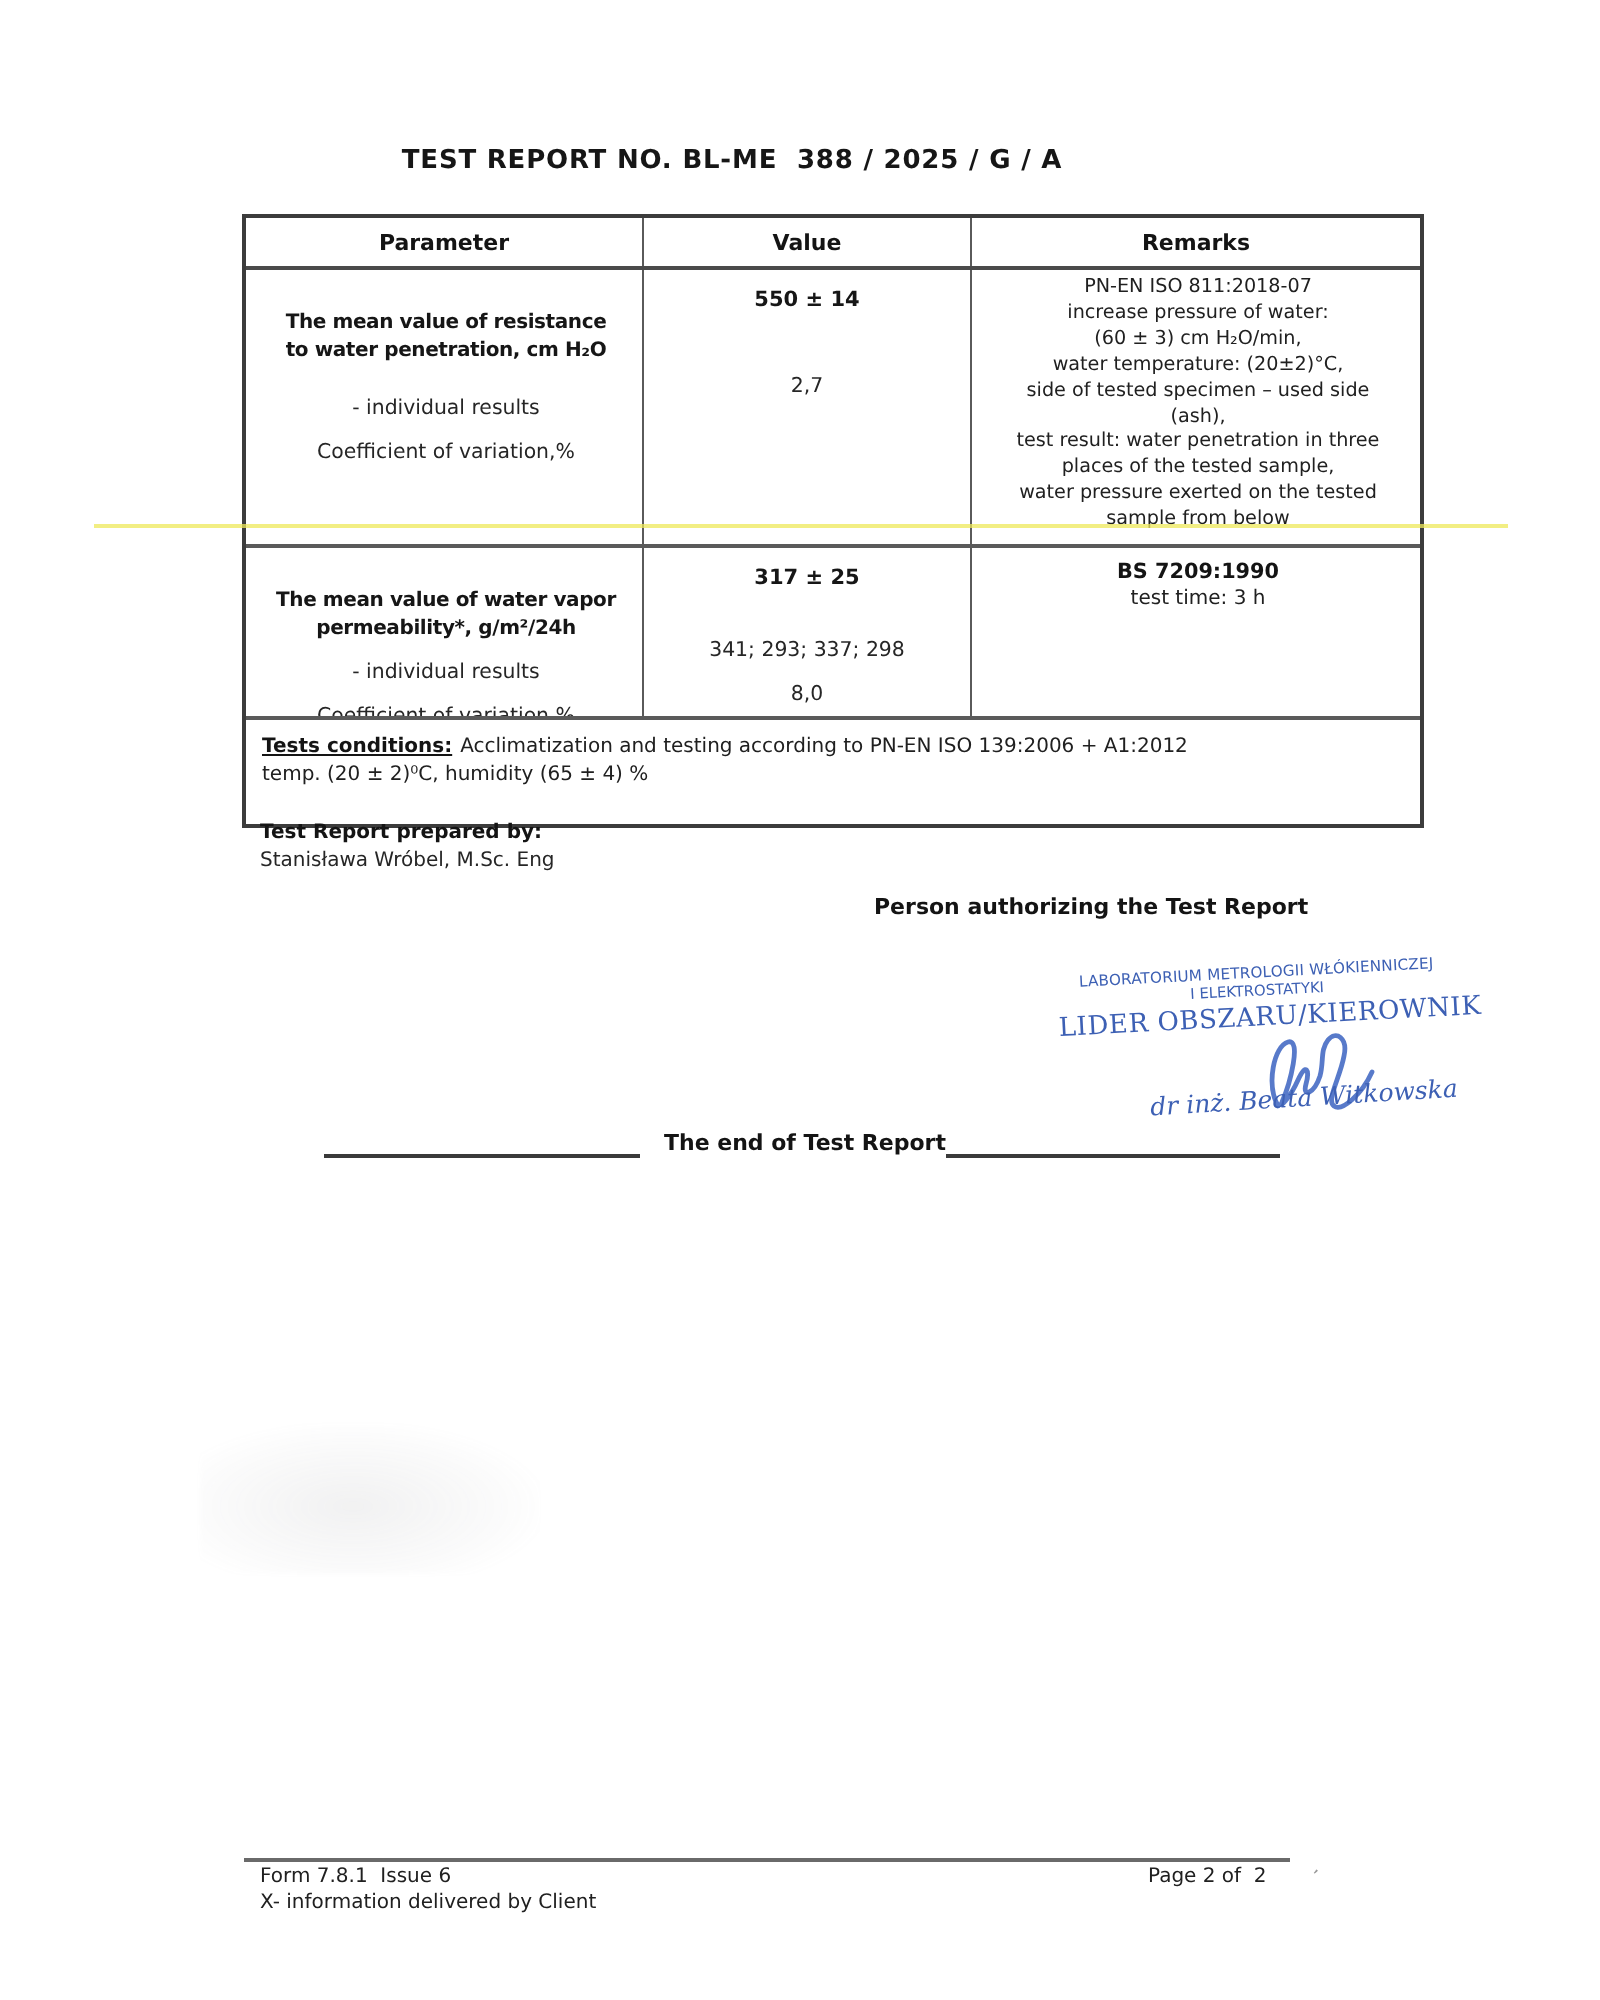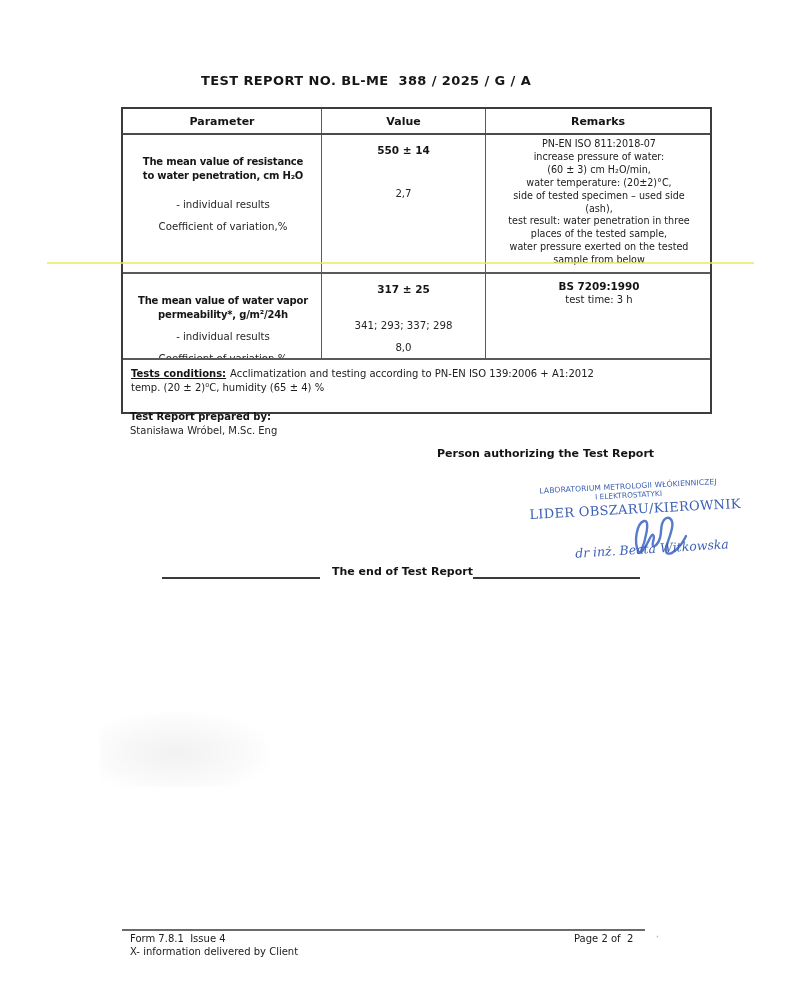--- a/index.html
+++ b/index.html
@@ -203,16 +203,16 @@
 
 <div class="end-line">
   <div class="rule-left"></div>
   <div class="label">The end of Test Report</div>
   <div class="rule-right"></div>
 </div>
 
 <div class="scan-smudge"></div>
 
 <div class="footer-rule"></div>
-<div class="footer-form pre">Form 7.8.1  Issue 4</div>
+<div class="footer-form pre">Form 7.8.1  Issue 6</div>
 <div class="footer-note">X- information delivered by Client</div>
 <div class="footer-page pre">Page 2 of  2</div>
 <div class="footer-tick">’</div>
 
 </body></html>

